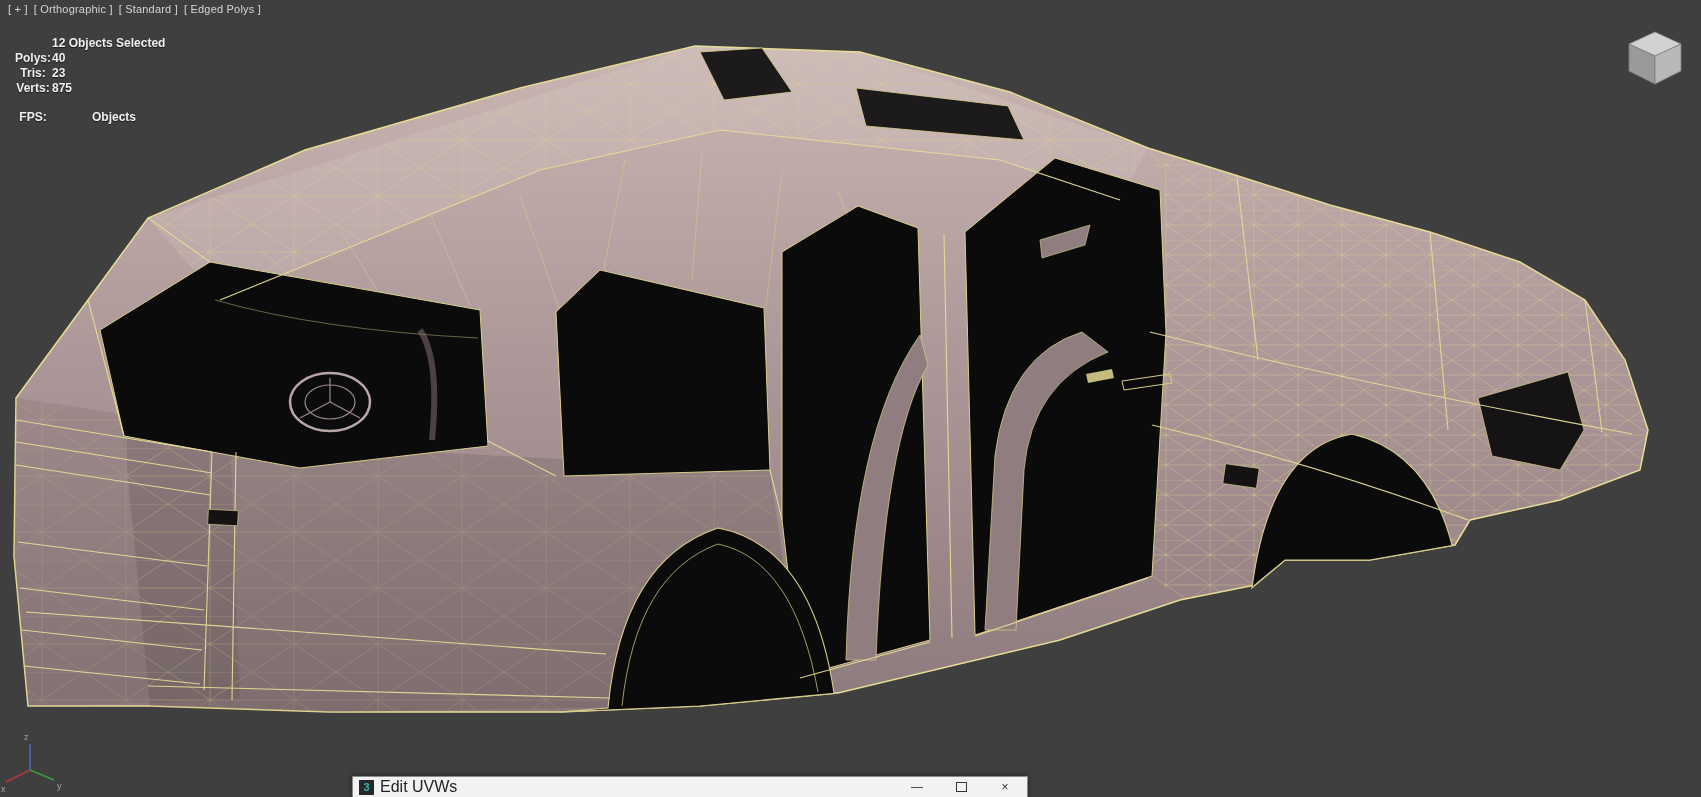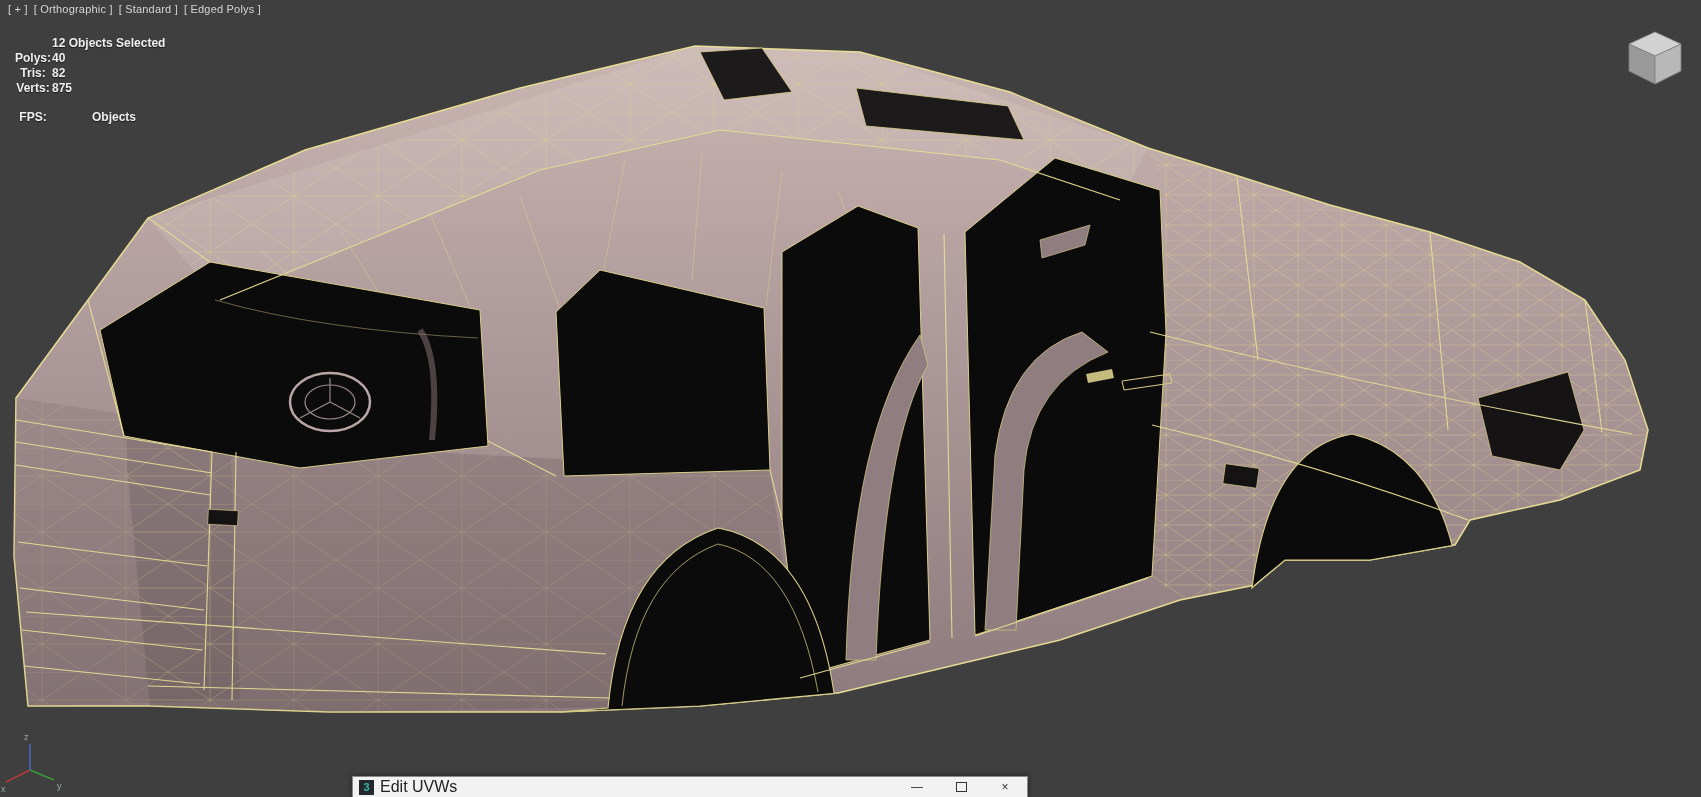--- a/index.html
+++ b/index.html
@@ -184,21 +184,21 @@
   </div>
 
   <div class="stats">
     <div class="sel">12 Objects Selected</div>
     <div class="row">
       <span class="lbl">Polys:</span>
       <span>40</span>
     </div>
     <div class="row">
       <span class="lbl">Tris:</span>
-      <span>82</span>
+      <span>23</span>
     </div>
     <div class="row">
       <span class="lbl">Verts:</span>
       <span>875</span>
     </div>
     <div class="row fps-row">
       <span class="lbl">FPS:</span>
       <span>Objects</span>
     </div>
   </div>

